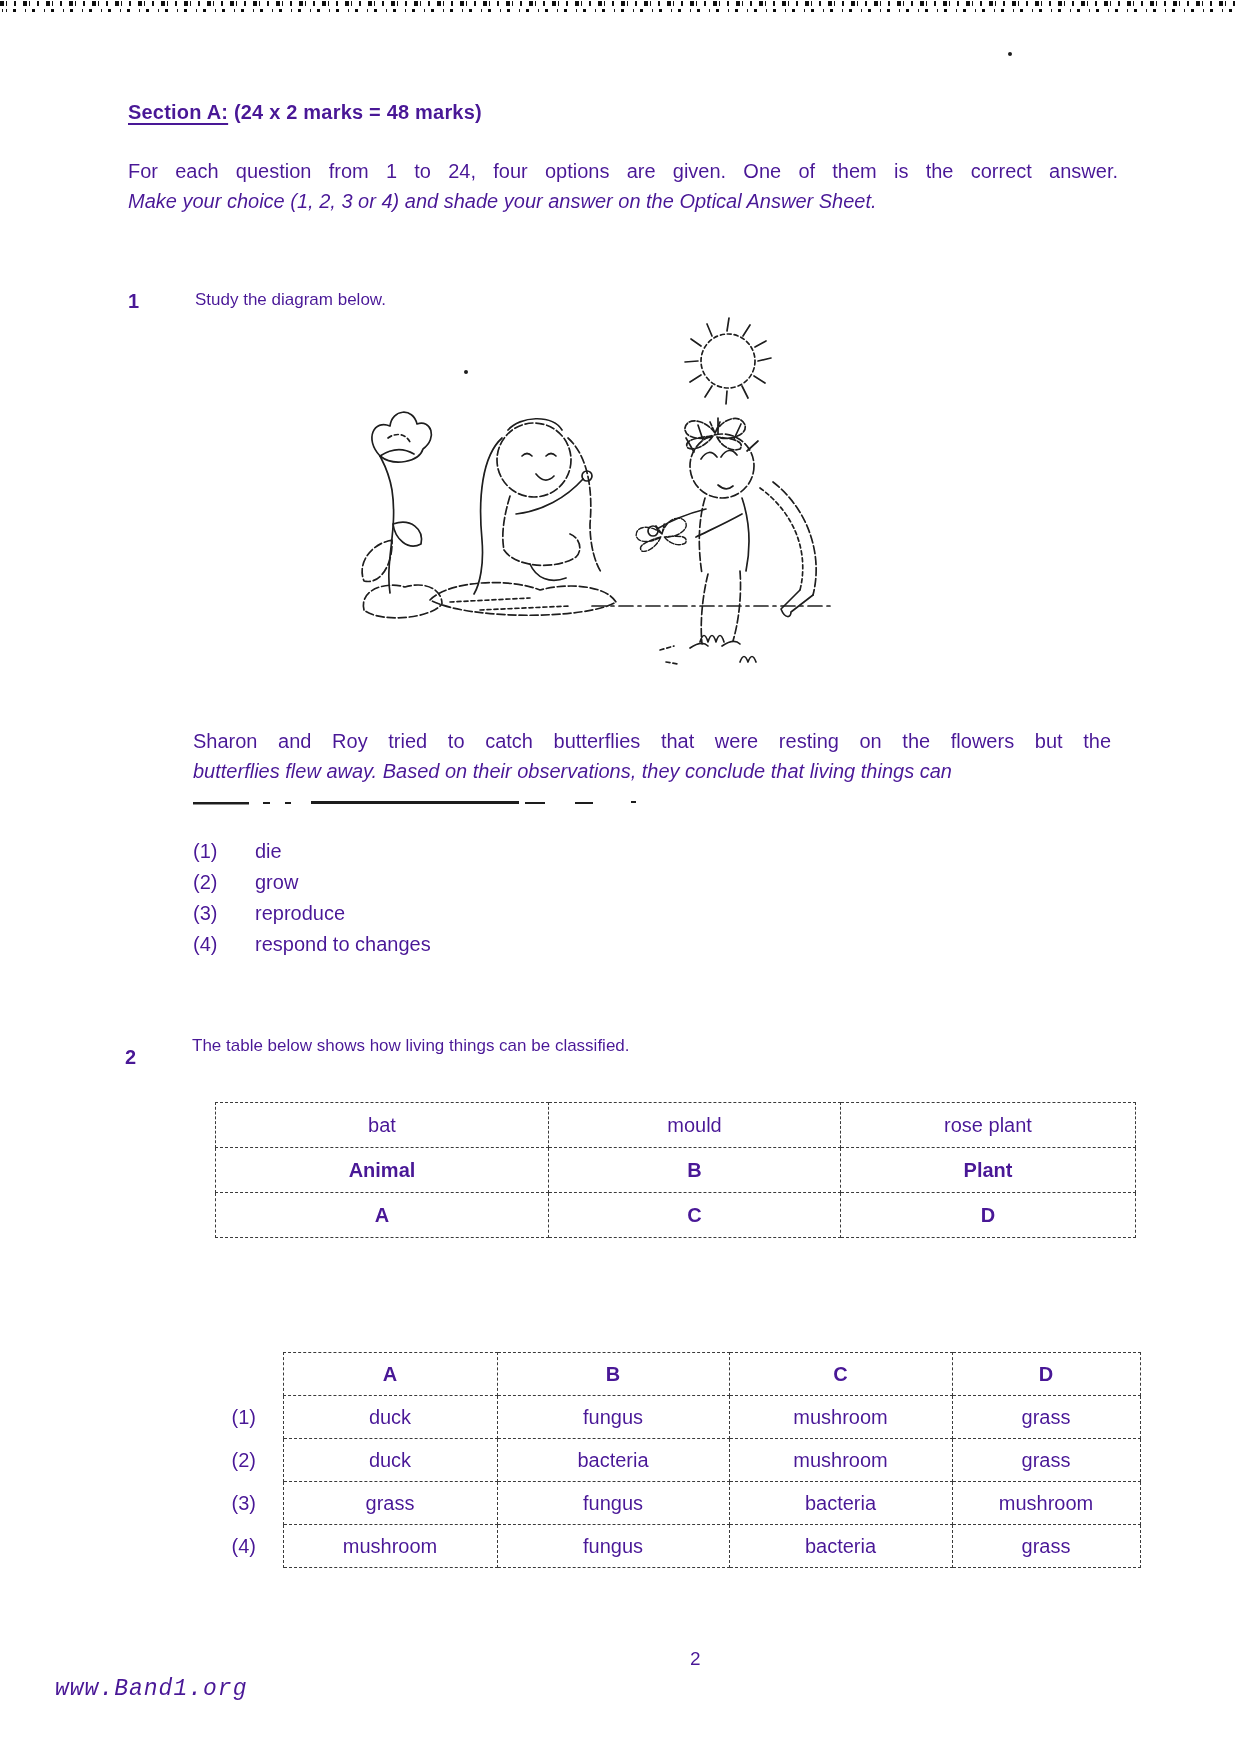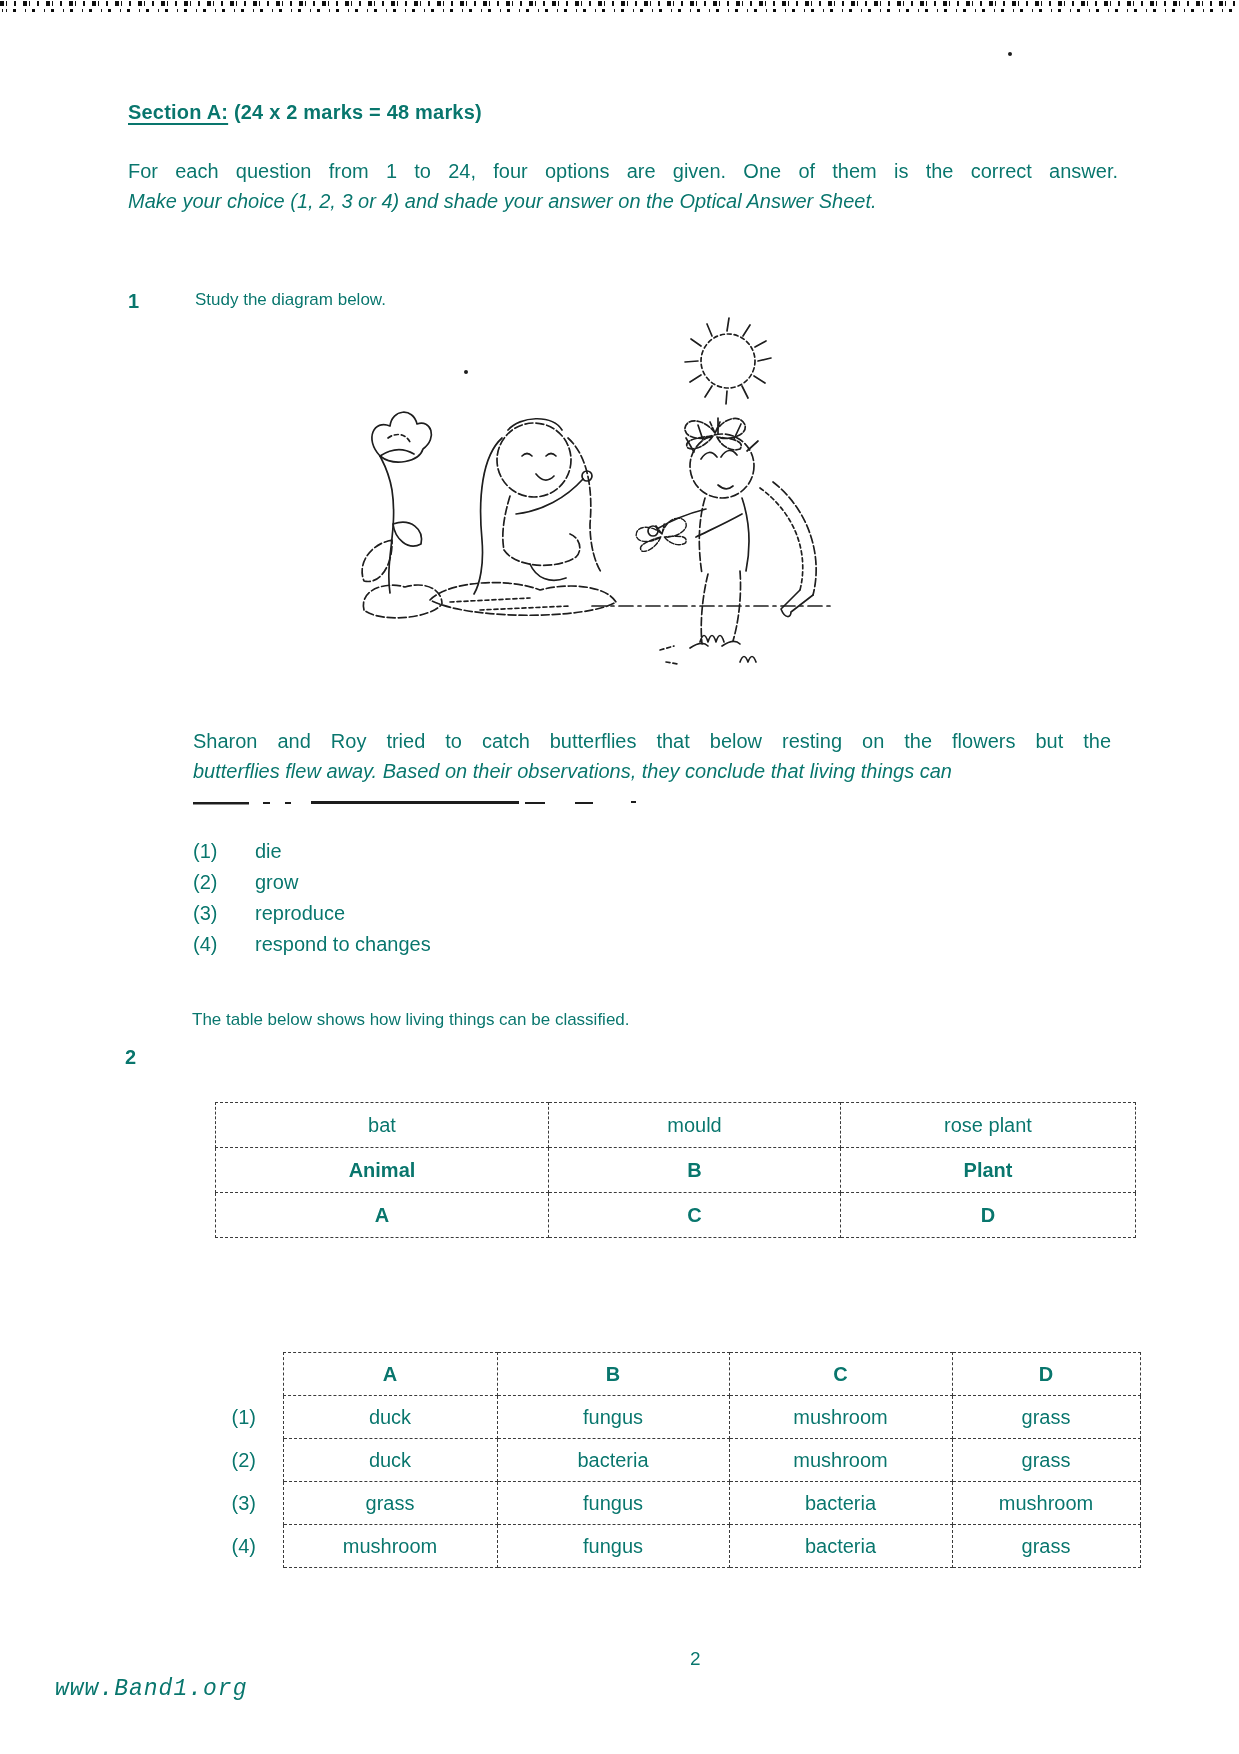--- a/index.html
+++ b/index.html
@@ -1,18 +1,18 @@
 <!DOCTYPE html>
 <html><head>
 <meta charset="utf-8">
 <style>
   html,body{margin:0;padding:0;background:#e8e8e8;}
   #page{
     position:relative;width:1239px;height:1754px;background:#fff;
-    font-family:"Liberation Sans",sans-serif;color:#0f766e;overflow:hidden;
+    font-family:"Liberation Sans",sans-serif;color:#4c1d95;overflow:hidden;
     filter:blur(0.3px) contrast(1.05);
   }
   .abs{position:absolute;}
   
   .noise-band{
     left:0;top:0;width:1239px;height:16px;
     background-image:
       repeating-linear-gradient(90deg,#151515 0 4px,transparent 4px 6px,#151515 6px 7px,transparent 7px 14px,#151515 14px 16px,transparent 16px 23px),
       repeating-linear-gradient(90deg,transparent 0 2px,#1a1a1a 2px 3px,transparent 3px 9px,#111 9px 12px,transparent 12px 19px);
     background-size:100% 5px,100% 3px;
@@ -147,21 +147,21 @@
         <path class="ln d2" d="M120 314 L200 310 M150 322 L240 318"></path>
         <path class="ln d1" d="M34 322 C29 302 55 293 75 299 C95 293 112 301 112 316 C100 331 50 335 34 322 Z"></path>
         <path class="ln" d="M370 354 q4 -13 8 0 q4 -13 8 0 q4 -13 8 0"></path>
         <path class="ln" d="M410 374 q4 -11 8 0 q4 -11 8 0"></path>
         <path class="ln d2" d="M330 362 l14 -4 M336 374 l12 2"></path>
       </g>
     </svg>
   </div>
 
   <div class="abs passage">
-    <span class="jline">Sharon and Roy tried to  catch butterflies that below resting on the flowers but the</span>
+    <span class="jline">Sharon and Roy tried to  catch butterflies that were resting on the flowers but the</span>
     <span class="nline">butterflies flew away. Based on their observations, they conclude that living things can</span>
   </div>
   <div class="abs blank-line"></div>
 
   <div class="abs options">
     <div class="opt-row">
       <span class="opt-label">(1)</span>
       <span>die</span>
     </div>
     <div class="opt-row">
@@ -172,21 +172,21 @@
       <span class="opt-label">(3)</span>
       <span>reproduce</span>
     </div>
     <div class="opt-row">
       <span class="opt-label">(4)</span>
       <span>respond to changes</span>
     </div>
   </div>
 
   <div class="abs qnum" style="left:125px;top:1046px;">2</div>
-  <div class="abs qtext" style="left:192px;top:1010px;">The table below shows how living things can be classified.</div>
+  <div class="abs qtext" style="left:192px;top:1036px;">The table below shows how living things can be classified.</div>
 
   <table class="abs scan-table t1">
     <colgroup>
         <col style="width:333px">
         <col style="width:292px">
         <col style="width:295px">
       </colgroup>
     <tbody>
         <tr>
       <td>bat</td>

